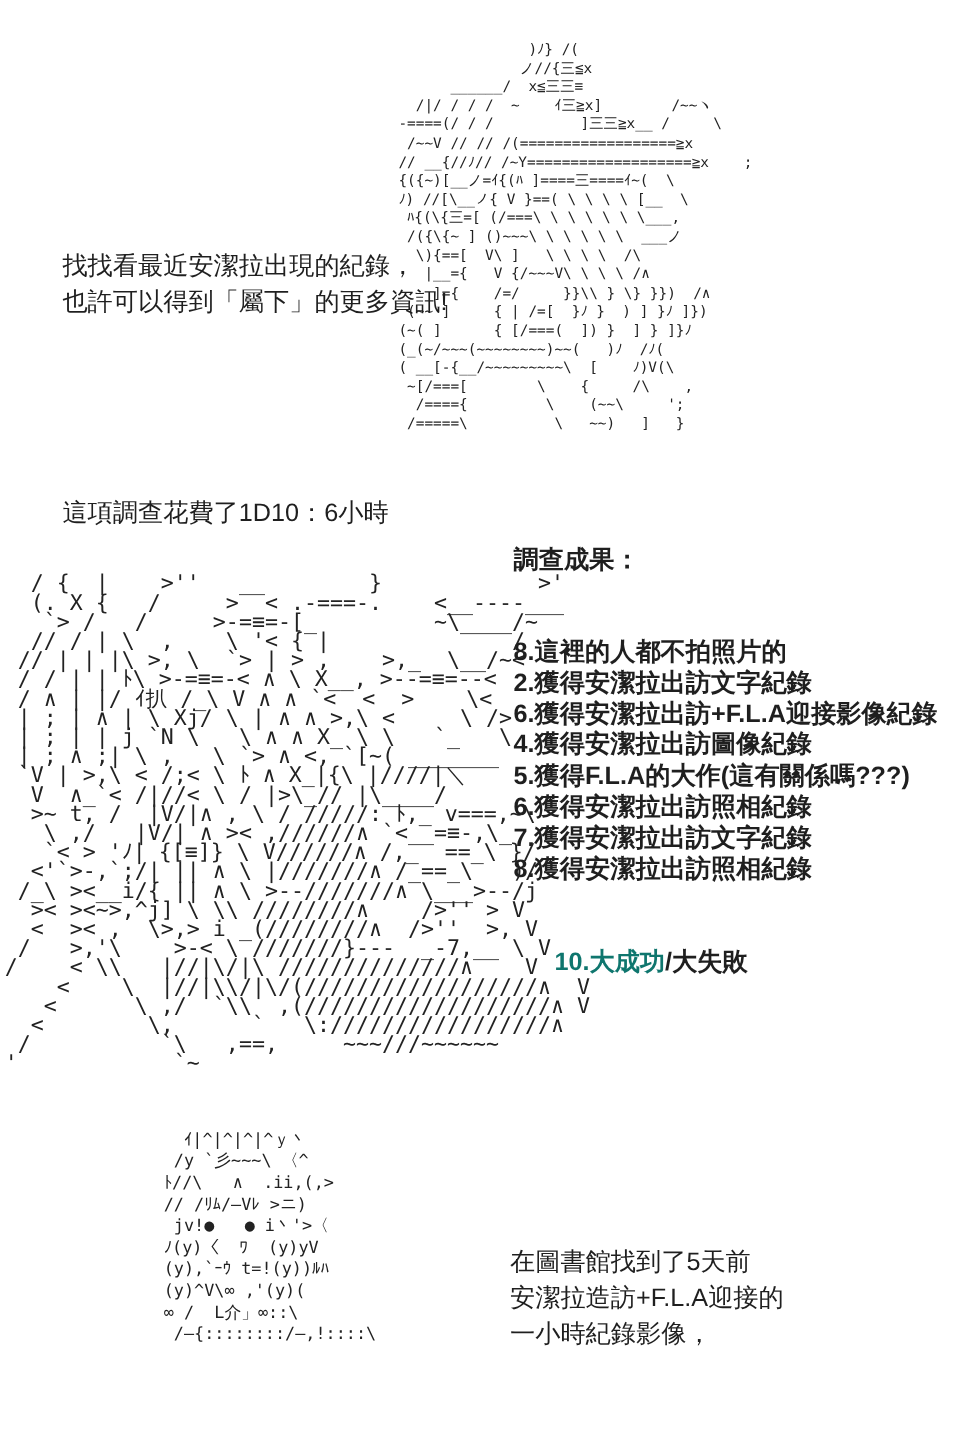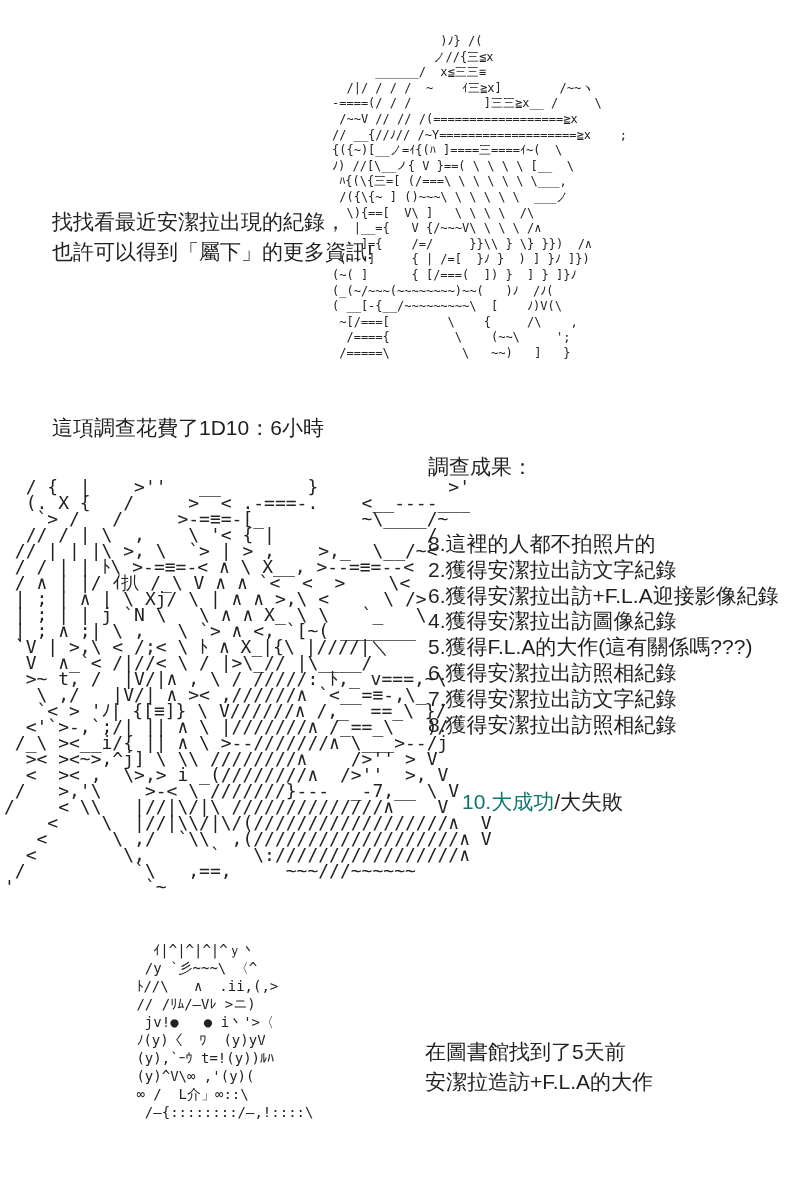--- a/index.html
+++ b/index.html
@@ -10,21 +10,21 @@
     color: #1b1b1b;
     position: relative;
     overflow: hidden;
   }
   .abs { position: absolute; }
   .txt { font-size: 21px; line-height: 30px; white-space: pre; color: #1f1f1f; }
   .narr-top { left: 52px; top: 147px; }
   .narr-top .gap { height: 26px; }
   .narr-bottom { left: 425px; top: 977px; }
   .narr-bottom .gap { height: 16px; }
-  .results { left: 428px; top: 402px; font-size: 21px; line-height: 25.8px; white-space: pre; color: #1f1f1f; }
+  .results { left: 428px; top: 402px; font-size: 21px; line-height: 25.8px; white-space: pre; color: #1f1f1f; font-weight: bold; }
   .red { color: #0f766e; margin-left: 34px; }
   pre.art {
     margin: 0;
     font-family: "DejaVu Sans Mono", monospace;
     color: #222222;
     white-space: pre;
   }
   .art-top   { left: 332px; top: 34px;  font-size: 12px; line-height: 15.6px; }
   .art-mid   { left: 4px;   top: 479px; font-size: 18px; line-height: 16px; }
   .art-chibi { left: 128px; top: 941px; font-size: 14px; line-height: 18px; }
@@ -100,18 +100,18 @@
  ﾄ//\   ∧  .ii,(,&gt;
  // /ﾘﾑ/―Vﾚ &gt;ニ)
   jv!●   ● i丶'&gt;〈
  ﾉ(y)〈  ﾜ  (y)yV
  (y),`ｰｳ t=!(y))ﾙﾊ
  (y)^V\∞ ,'(y)(
  ∞ /  L介」∞::\
   /―{::::::::/―,!::::\</pre>
 
   <div class="abs txt narr-bottom">
-    <div><div>在圖書館找到了5天前</div><div>安潔拉造訪+F.L.A的大作</div></div>
+    <div><div>在圖書館找到了5天前</div><div>安潔拉造訪+F.L.A迎接的</div><div>一小時紀錄影像，</div></div>
     <div class="gap"></div>
     
   </div>
 
 </div>
 
 </body></html>

